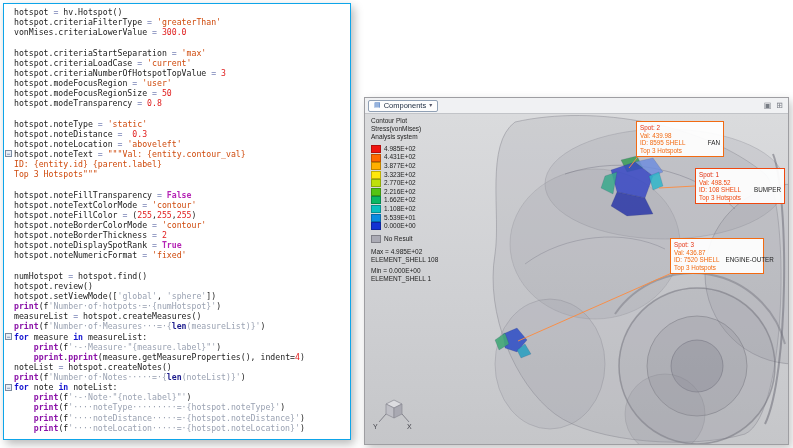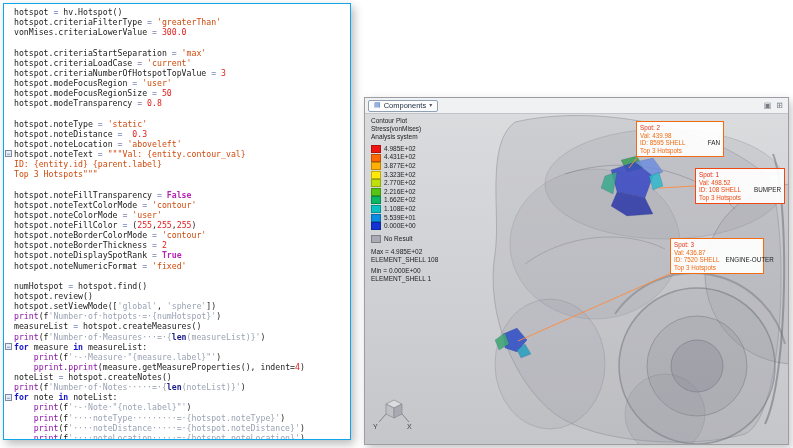--- a/index.html
+++ b/index.html
@@ -17,21 +17,21 @@
   .gutter { flex:0 0 10px; position:relative; }
   .fold { position:absolute; left:1px; top:1.5px; width:7px; height:7px;
     border:1px solid #7a8aa0; background:#e8eef6; color:#2a4a8a;
     font:6px/5px "DejaVu Sans Mono",monospace; text-align:center; cursor:pointer; }
   .tk-p { color:#1b1b1b; }
   .tk-o { color:#7b86b8; }
   .tk-s { color:#cf4a0c; }
   .tk-n { color:#e02020; }
   .tk-k { color:#b525b5; font-weight:bold; }
   .tk-w { color:#1515d0; font-weight:bold; }
-  .tk-r { color:#8a12a8; font-weight:normal; }
+  .tk-r { color:#8a12a8; font-weight:bold; }
   .tk-g { color:#9aa2b2; }
   .tk-b { color:#1a1a8c; font-weight:bold; }
 
   
   .viewer-win { position:absolute; left:364px; top:97px; width:425px; height:348px;
     border:1px solid #9e9ea2; box-shadow:3px 4px 9px rgba(0,0,0,.22);
     display:flex; flex-direction:column; background:#f2f3f4; }
   .tab-bar { flex:0 0 16px; display:flex; align-items:center;
     background:#f0f1f3; border-bottom:1px solid #c2c4c8; padding:0 3px; }
   .comp-tab { display:inline-flex; align-items:flex-start; gap:3px; height:12px;
@@ -86,21 +86,20 @@
         <div class="code-line"><span class="gutter"></span><span class="code-text"></span></div>
         <div class="code-line"><span class="gutter"></span><span class="code-text"><span class="tk-p">hotspot.noteType </span><span class="tk-o">= </span><span class="tk-s">'static'</span></span></div>
         <div class="code-line"><span class="gutter"></span><span class="code-text"><span class="tk-p">hotspot.noteDistance </span><span class="tk-o">=  </span><span class="tk-n">0.3</span></span></div>
         <div class="code-line"><span class="gutter"></span><span class="code-text"><span class="tk-p">hotspot.noteLocation </span><span class="tk-o">= </span><span class="tk-s">'aboveleft'</span></span></div>
         <div class="code-line"><span class="gutter"><span class="fold">−</span></span><span class="code-text"><span class="tk-p">hotspot.noteText </span><span class="tk-o">= </span><span class="tk-s">"""Val: {entity.contour_val}</span></span></div>
         <div class="code-line"><span class="gutter"></span><span class="code-text"><span class="tk-s">ID: {entity.id} {parent.label}</span></span></div>
         <div class="code-line"><span class="gutter"></span><span class="code-text"><span class="tk-s">Top 3 Hotspots"""</span></span></div>
         <div class="code-line"><span class="gutter"></span><span class="code-text"></span></div>
         <div class="code-line"><span class="gutter"></span><span class="code-text"><span class="tk-p">hotspot.noteFillTransparency </span><span class="tk-o">= </span><span class="tk-k">False</span></span></div>
         <div class="code-line"><span class="gutter"></span><span class="code-text"><span class="tk-p">hotspot.noteTextColorMode </span><span class="tk-o">= </span><span class="tk-s">'contour'</span></span></div>
-        <div class="code-line"><span class="gutter"></span><span class="code-text"><span class="tk-p">hotspot.noteColorMode </span><span class="tk-o">= </span><span class="tk-s">'user'</span></span></div>
         <div class="code-line"><span class="gutter"></span><span class="code-text"><span class="tk-p">hotspot.noteFillColor </span><span class="tk-o">= </span><span class="tk-p">(</span><span class="tk-n">255</span><span class="tk-p">,</span><span class="tk-n">255</span><span class="tk-p">,</span><span class="tk-n">255</span><span class="tk-p">)</span></span></div>
         <div class="code-line"><span class="gutter"></span><span class="code-text"><span class="tk-p">hotspot.noteBorderColorMode </span><span class="tk-o">= </span><span class="tk-s">'contour'</span></span></div>
         <div class="code-line"><span class="gutter"></span><span class="code-text"><span class="tk-p">hotspot.noteBorderThickness </span><span class="tk-o">= </span><span class="tk-n">2</span></span></div>
         <div class="code-line"><span class="gutter"></span><span class="code-text"><span class="tk-p">hotspot.noteDisplaySpotRank </span><span class="tk-o">= </span><span class="tk-k">True</span></span></div>
         <div class="code-line"><span class="gutter"></span><span class="code-text"><span class="tk-p">hotspot.noteNumericFormat </span><span class="tk-o">= </span><span class="tk-s">'fixed'</span></span></div>
         <div class="code-line"><span class="gutter"></span><span class="code-text"></span></div>
         <div class="code-line"><span class="gutter"></span><span class="code-text"><span class="tk-p">numHotspot </span><span class="tk-o">= </span><span class="tk-p">hotspot.find()</span></span></div>
         <div class="code-line"><span class="gutter"></span><span class="code-text"><span class="tk-p">hotspot.review()</span></span></div>
         <div class="code-line"><span class="gutter"></span><span class="code-text"><span class="tk-p">hotspot.setViewMode([</span><span class="tk-g">'global'</span><span class="tk-p">, </span><span class="tk-g">'sphere'</span><span class="tk-p">])</span></span></div>
         <div class="code-line"><span class="gutter"></span><span class="code-text"><span class="tk-r">print</span><span class="tk-p">(f</span><span class="tk-g">'Number·of·hotpots·=·{numHotspot}'</span><span class="tk-p">)</span></span></div>

